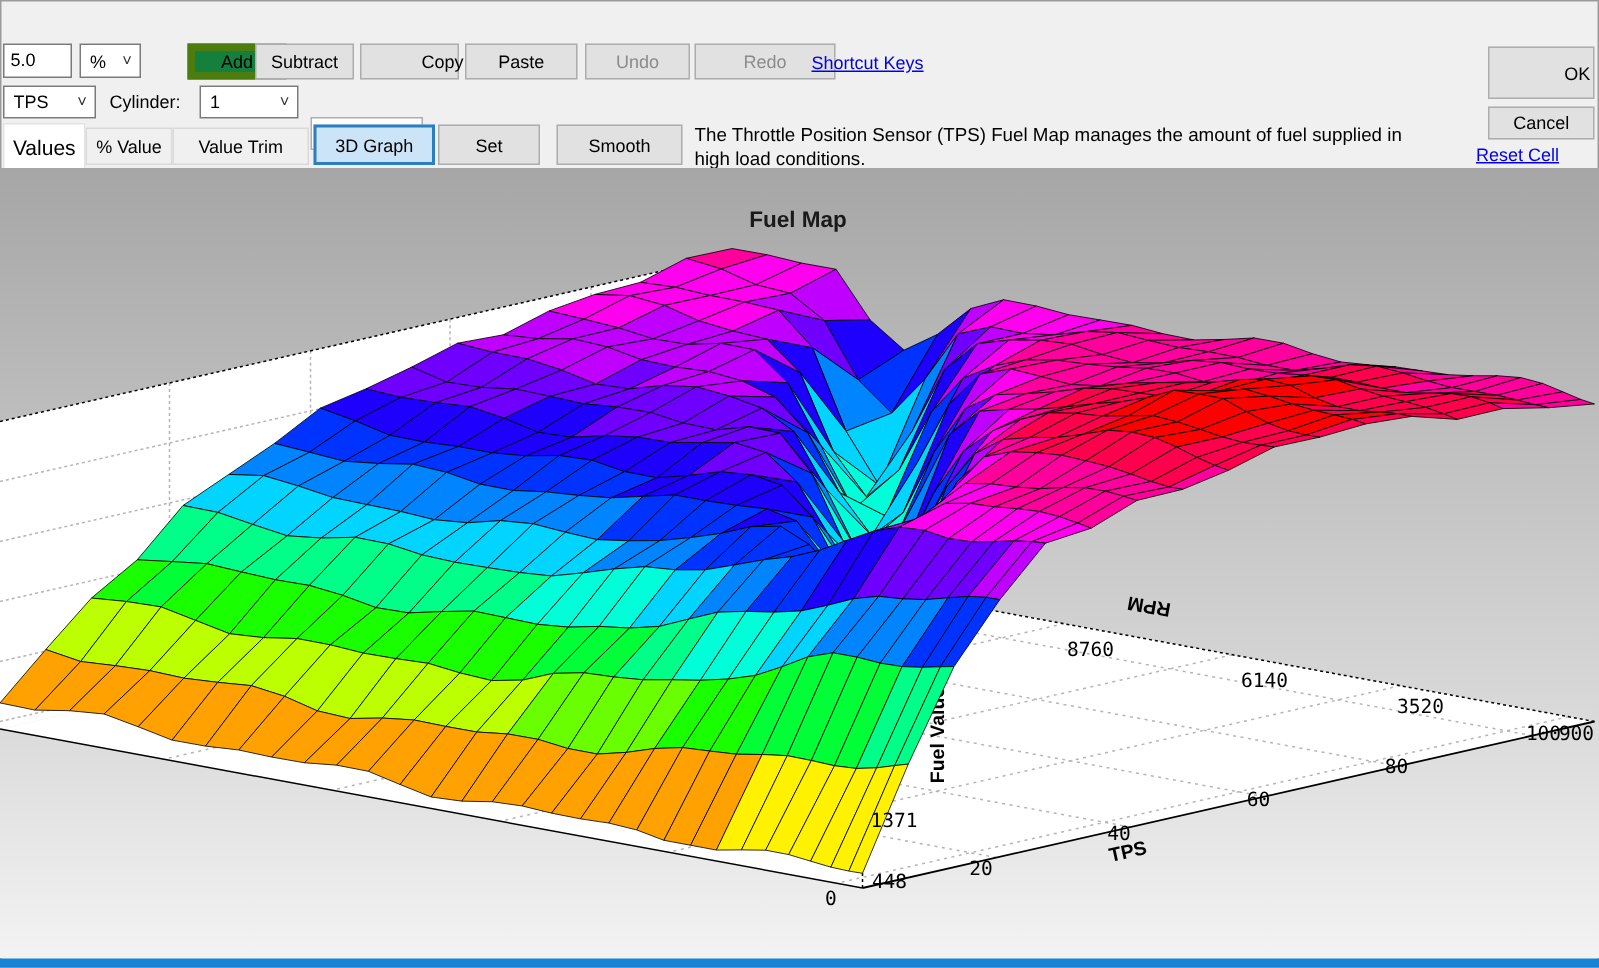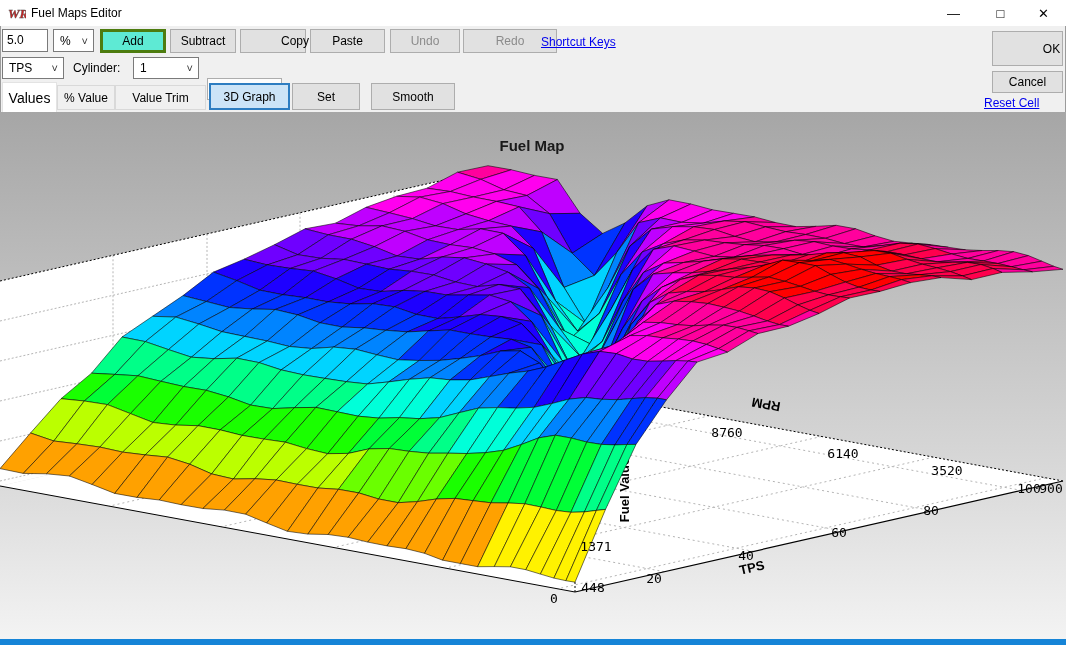--- a/index.html
+++ b/index.html
@@ -9,21 +9,21 @@
   
   #titlebar{position:absolute;left:0;top:0;width:1066px;height:26px;background:#fff;}
   #appicon{position:absolute;left:8px;top:4px;width:18px;height:18px;}
   #apptitle{position:absolute;left:31px;top:6px;font-size:12px;color:#000;}
   .wbtn{position:absolute;top:0;width:45px;height:26px;display:flex;align-items:center;
         justify-content:center;font-size:13px;color:#000;cursor:default;}
   #btn-min{left:931px}#btn-max{left:978px}#btn-close{left:1021px}
   
   .btn{position:absolute;background:#e1e1e1;border:1px solid #adadad;font-size:12px;
        color:#000;display:flex;align-items:center;justify-content:center;box-sizing:border-box;}
-  .btn.primary{background:#5eead4;border:3px solid #4d7c0f;}
+  .btn.primary{background:#15803d;border:5px solid #4d7c0f;margin-left:25px;}
   .btn.toggled{background:#cce4f7;border:2px solid #2d7dc1;}
   .btn.disabled{color:#8b8b8b;}
   .btn.white{background:#fdfdfd;margin-top:21px;}
   .combo{position:absolute;background:#fff;border:1px solid #7a7a7a;font-size:12px;
          display:flex;align-items:center;padding-left:6px;box-sizing:border-box;}
   .combo .chev{margin-left:auto;margin-right:5px;color:#333;font-size:11px;}
   .spin{position:absolute;background:#fff;border:1px solid #7a7a7a;font-size:12px;
         display:flex;align-items:stretch;box-sizing:border-box;gap:31px;}
   .spin .val{flex:1;padding:3px 0 0 4px;}
   .spin .arrows{width:16px;display:flex;flex-direction:column;border-left:1px solid #adadad;}
@@ -38,29 +38,20 @@
   #desc{position:absolute;left:463px;top:82px;width:520px;font-size:12.5px;line-height:16px;color:#000;}
   
   #chart{position:absolute;left:0;top:112px;width:1066px;height:527px;}
   #bluebar{position:absolute;left:0;top:639px;width:1066px;height:6px;background:#1584d7;}
 </style>
 </head>
 <body>
 
 <div id="win">
 
-  <div id="titlebar">
-    <svg id="appicon" viewBox="0 0 18 18">
-      <text x="0" y="14" font-size="13" font-weight="bold" font-style="italic" font-family="Liberation Serif, serif" fill="#c22" stroke="#4a4a4a" stroke-width="0.4">WR</text>
-    </svg>
-    <span id="apptitle">Fuel Maps Editor</span>
-    <div class="wbtn" id="btn-min">—</div>
-    <div class="wbtn" id="btn-max">□</div>
-    <div class="wbtn" id="btn-close">✕</div>
-  </div>
 
   <div class="spin" style="left:2px;top:29px;width:46px;height:23px;">
     <div class="val">5.0</div>
     <div class="arrows">
       <div>▲</div>
       <div>▼</div>
     </div>
   </div>
   <div class="combo" style="left:53px;top:29px;width:41px;height:23px;">
     <span>%</span>
@@ -86,20 +77,24 @@
   </div>
   <div class="btn white" style="left:207px;top:57px;width:75px;height:22px;">Settings</div>
   <div class="btn" style="left:992px;top:71px;width:71px;height:22px;">Cancel</div>
 
   <div class="tab active" style="left:2px;top:82px;width:55px;height:30px;">Values</div>
   <div class="tab" style="left:57px;top:85px;width:58px;height:25px;">% Value</div>
   <div class="tab" style="left:115px;top:85px;width:91px;height:25px;">Value Trim</div>
   <div class="btn toggled" style="left:209px;top:83px;width:81px;height:27px;">3D Graph</div>
   <div class="btn" style="left:292px;top:83px;width:68px;height:27px;">Set</div>
   <div class="btn" style="left:371px;top:83px;width:84px;height:27px;">Smooth</div>
+  <div id="desc">
+    <span>The Throttle Position Sensor (TPS) Fuel Map manages the amount of fuel supplied in</span><br>
+    <span>high load conditions.</span>
+  </div>
   <span class="link" style="left:984px;top:96px;">Reset Cell Width</span>
 
   <div id="chart"><svg width="1066" height="527" viewBox="0 112 1066 527" font-family="DejaVu Sans Mono, monospace">
         <defs>
           <linearGradient id="bgg" x1="0" y1="0" x2="0" y2="1">
             <stop offset="0" stop-color="#a6a6a6"></stop>
             <stop offset="0.65" stop-color="#d6d6d6"></stop>
             <stop offset="1" stop-color="#f3f3f3"></stop>
           </linearGradient>
         </defs>

